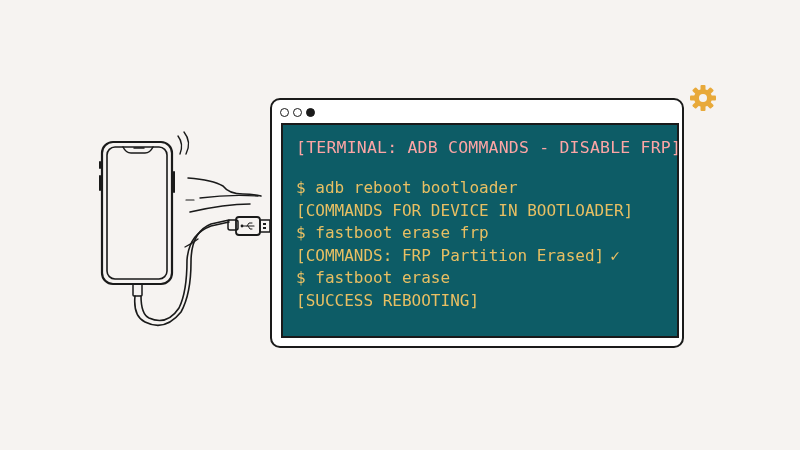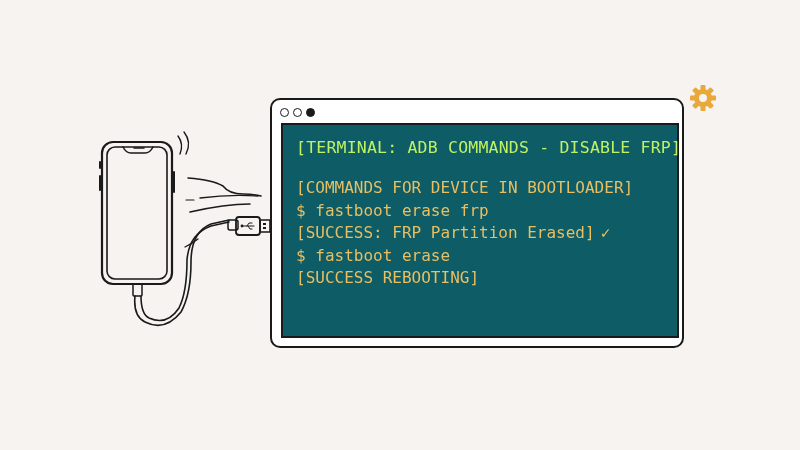--- a/index.html
+++ b/index.html
@@ -25,21 +25,21 @@
     }
     .dot.filled { background: #1a1a1a; }
     .terminal {
       position: absolute; left: 9px; top: 23px; right: 3px; bottom: 8px;
       background: #0d5c66;
       border: 2px solid #1a1a1a;
       box-sizing: border-box;
       padding: 12px 0 0 13px;
     }
     .term-title {
-      color: #bef264; font-size: 16.5px; letter-spacing: 0.2px;
+      color: #fca5a5; font-size: 16.5px; letter-spacing: 0.2px;
       line-height: 22px; margin-bottom: 18px; white-space: pre;
     }
     .term-line {
       color: #e8bf63; font-size: 16px; line-height: 22.5px;
       white-space: pre;
     }
     .check { color: #e8bf63; margin-left: 6px; }
     .gear { position: absolute; left: 688px; top: 83px; width: 30px; height: 30px; }
   </style>
 </head>
@@ -85,23 +85,24 @@
   </svg>
 
   <div class="window">
     <div class="dots">
       <span class="dot"></span>
       <span class="dot"></span>
       <span class="dot filled"></span>
     </div>
     <div class="terminal">
       <div class="term-title">[TERMINAL: ADB COMMANDS - DISABLE FRP]</div>
+      <div class="term-line">$ adb reboot bootloader</div>
       <div class="term-line">[COMMANDS FOR DEVICE IN BOOTLOADER]</div>
       <div class="term-line">$ fastboot erase frp</div>
-      <div class="term-line"><span>[SUCCESS: FRP Partition Erased]</span><span class="check">✓</span></div>
+      <div class="term-line"><span>[COMMANDS: FRP Partition Erased]</span><span class="check">✓</span></div>
       <div class="term-line">$ fastboot erase</div>
       <div class="term-line">[SUCCESS REBOOTING]</div>
     </div>
   </div>
 
   <svg class="gear" viewBox="0 0 30 30">
     <g fill="#e8a93a">
       <circle cx="15" cy="15" r="9"></circle>
       <rect x="12.5" y="2" width="5" height="6" rx="1"></rect>
       <rect x="12.5" y="22" width="5" height="6" rx="1"></rect>

